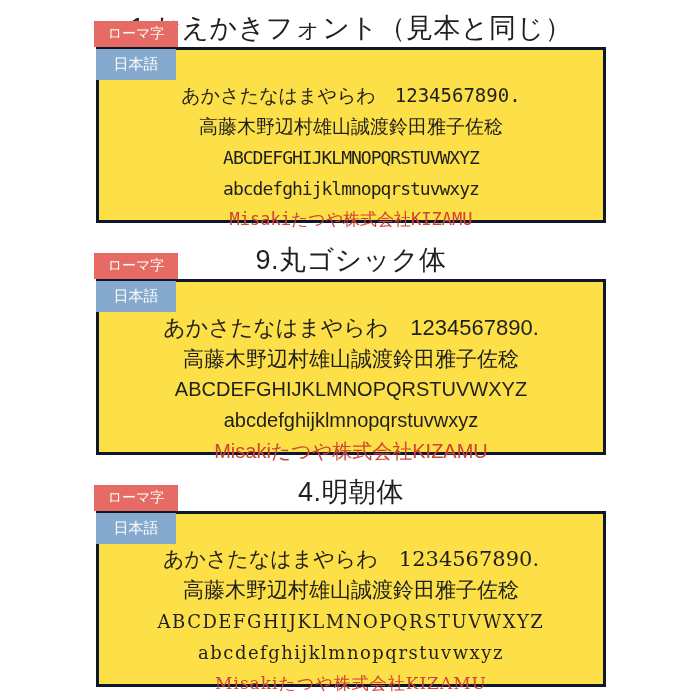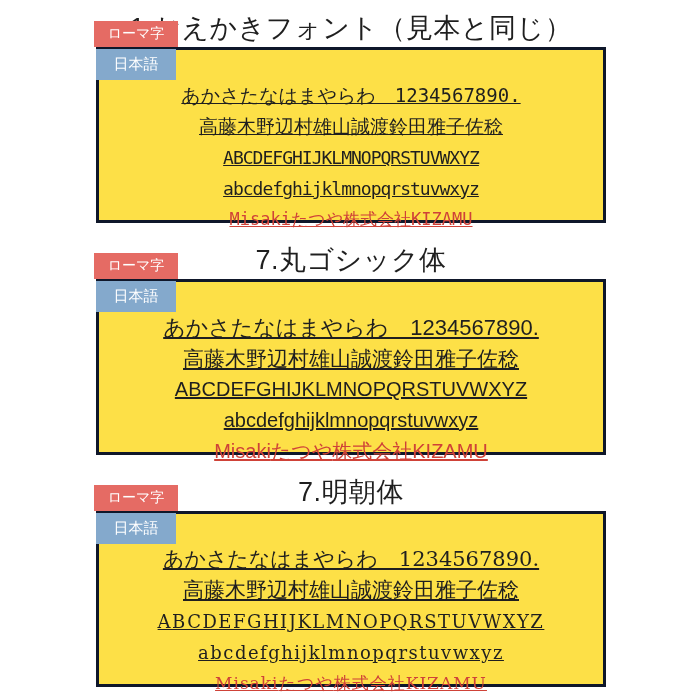--- a/index.html
+++ b/index.html
@@ -72,21 +72,20 @@
     border: 3px solid #0f172a;
     height: 176px;
     box-sizing: border-box;
     padding-top: 30px;
     text-align: center;
     background: #fde047;
   }
   .ln {
     line-height: 31px;
     white-space: pre;
-    text-decoration: underline;
   }
   .ln-names {
     display: flex;
     justify-content: center;
     color: #cf4238;
   }
 
   
   .f-oekaki { font-family: "DejaVu Sans Mono", monospace; }
   .f-oekaki .ln-kana  { font-size: 19px; }
@@ -132,40 +131,40 @@
           <span>Misaki</span>
           <span>たつや</span>
           <span>株式会社KIZAMU</span>
         </div>
       </div>
     </section>
 
     <section class="spec">
       <header class="sec-header">
         <span class="badge badge-red">ローマ字</span>
-        <h2 class="sec-title">7.丸ゴシック体</h2>
+        <h2 class="sec-title">9.丸ゴシック体</h2>
       </header>
       <div class="sample-box f-gothic">
         <span class="badge badge-blue">日本語</span>
         <div class="ln ln-kana">あかさたなはまやらわ　1234567890.</div>
         <div class="ln ln-kanji">高藤木野辺村雄山誠渡鈴田雅子佐稔</div>
         <div class="ln ln-upper">ABCDEFGHIJKLMNOPQRSTUVWXYZ</div>
         <div class="ln ln-lower">abcdefghijklmnopqrstuvwxyz</div>
         <div class="ln ln-names">
           <span>Misaki</span>
           <span>たつや</span>
           <span>株式会社KIZAMU</span>
         </div>
       </div>
     </section>
 
     <section class="spec">
       <header class="sec-header">
         <span class="badge badge-red">ローマ字</span>
-        <h2 class="sec-title">7.明朝体</h2>
+        <h2 class="sec-title">4.明朝体</h2>
       </header>
       <div class="sample-box f-mincho">
         <span class="badge badge-blue">日本語</span>
         <div class="ln ln-kana">あかさたなはまやらわ　1234567890.</div>
         <div class="ln ln-kanji">高藤木野辺村雄山誠渡鈴田雅子佐稔</div>
         <div class="ln ln-upper">ABCDEFGHIJKLMNOPQRSTUVWXYZ</div>
         <div class="ln ln-lower">abcdefghijklmnopqrstuvwxyz</div>
         <div class="ln ln-names">
           <span>Misaki</span>
           <span>たつや</span>

